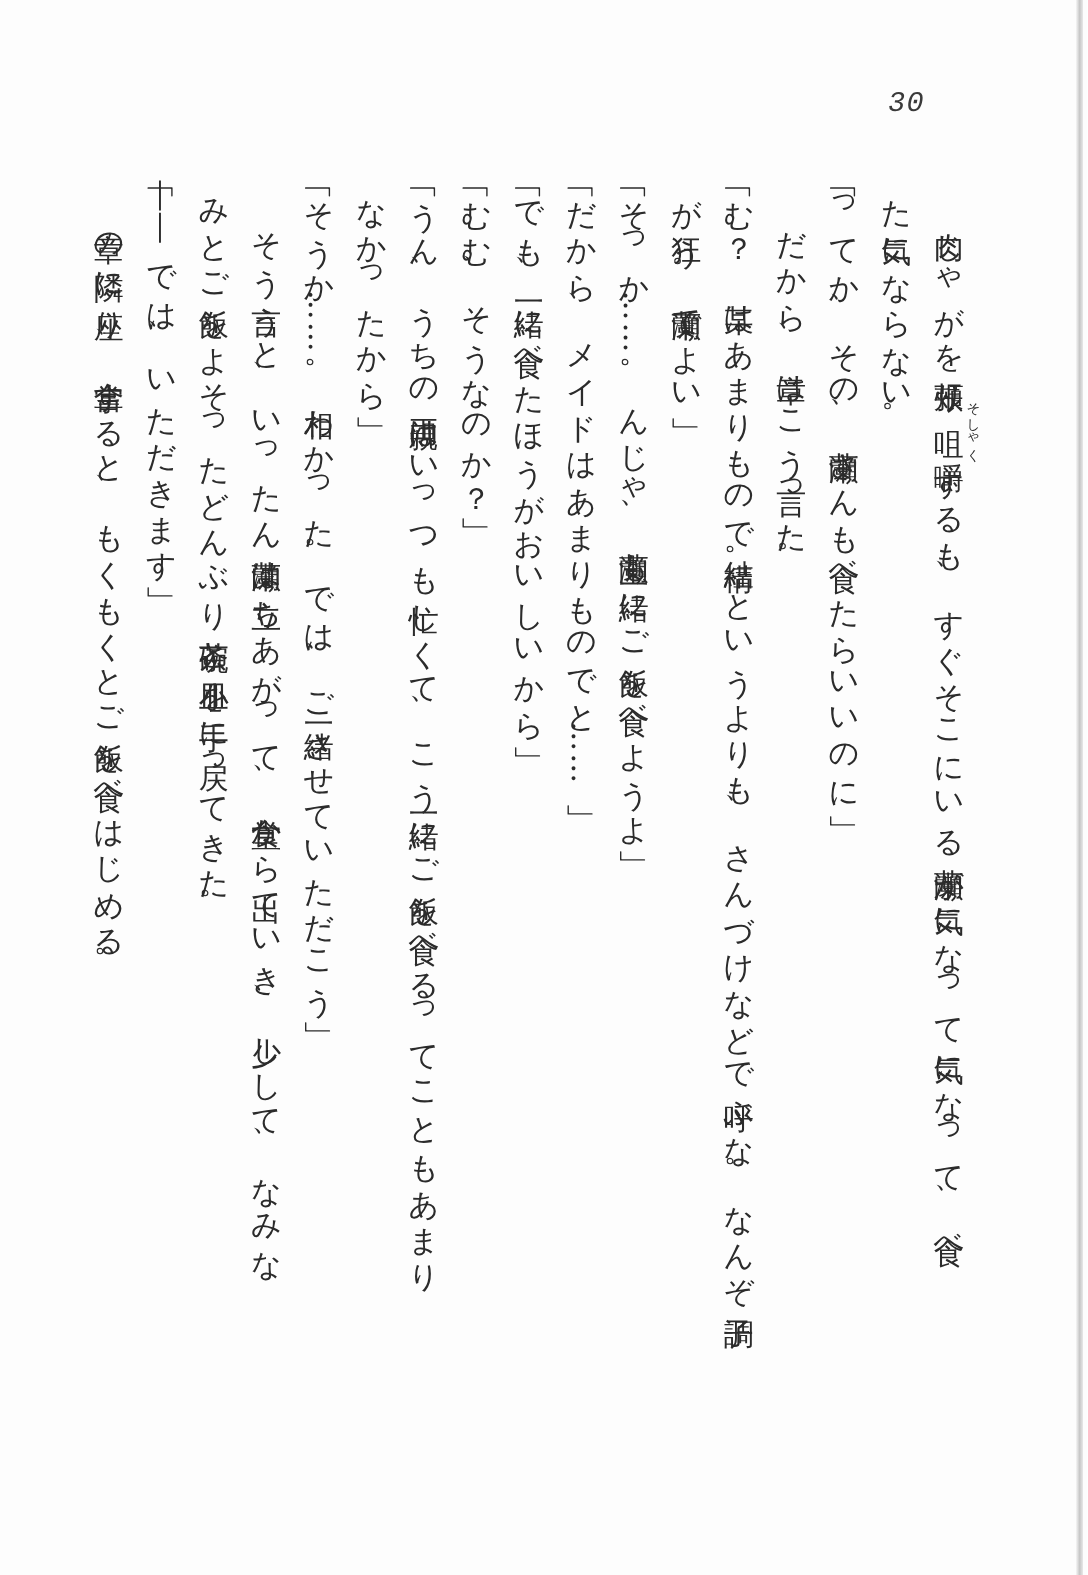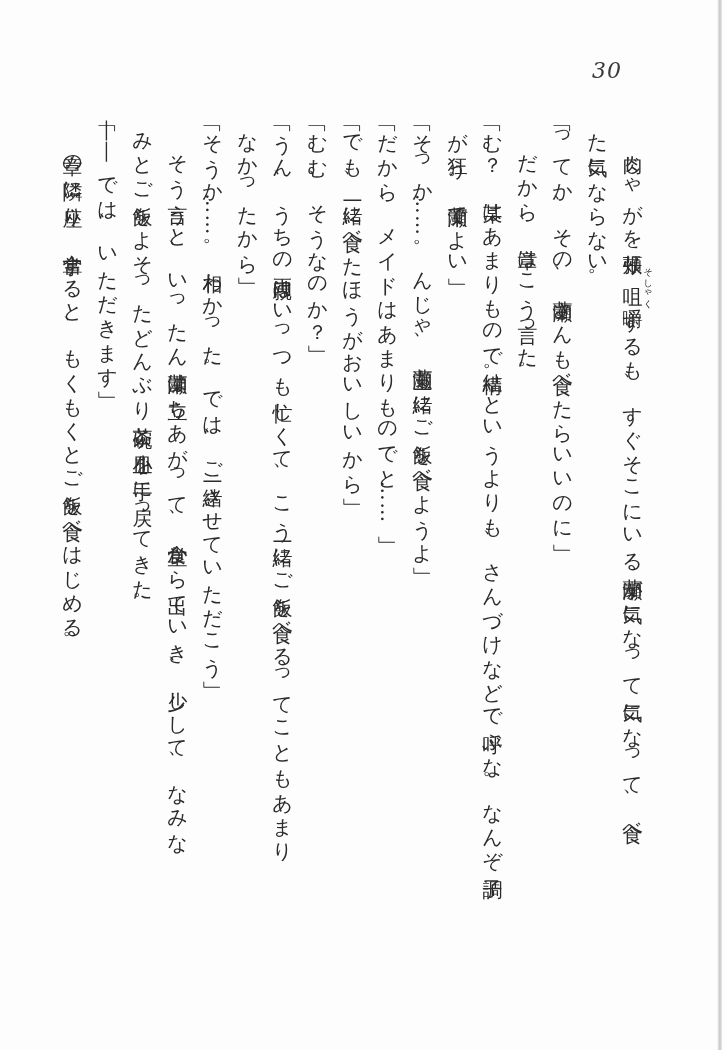--- a/index.html
+++ b/index.html
@@ -22,24 +22,25 @@
     bottom: 0;
     right: 3px;
     width: 5px;
     background: linear-gradient(to right, rgba(200,200,200,0) 0%, #c6c6c6 55%, #e8e8e8 100%);
     pointer-events: none;
   }
   .page-number {
     position: absolute;
     top: 58px;
     left: 592px;
-    font-size: 22px;
+    font-size: 19px;
     font-style: italic;
     color: #3a3a3a;
     letter-spacing: 1px;
+    font-family: Liberation Mono, monospace;
   }
   .text-block {
     position: absolute;
     top: 119px;
     right: 72px;
     height: 824px;
     writing-mode: vertical-rl;
     text-orientation: mixed;
     font-size: 20px;
     letter-spacing: 1.4px;

